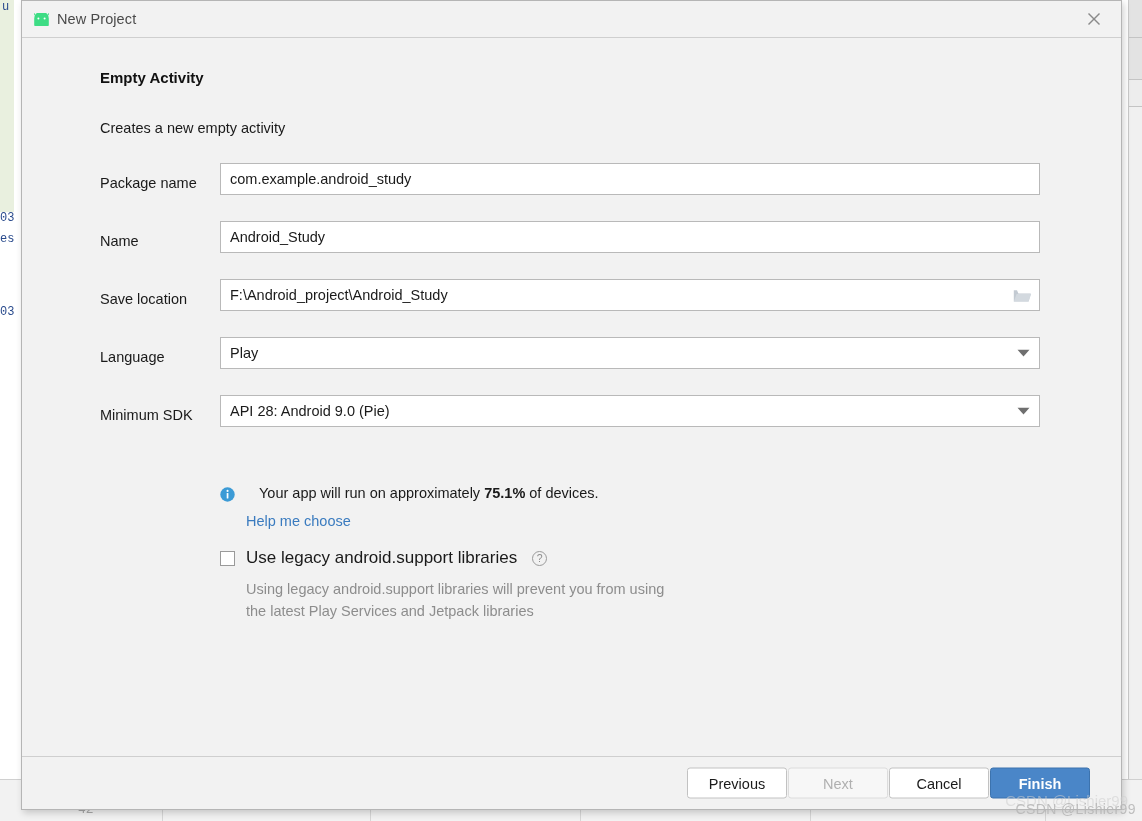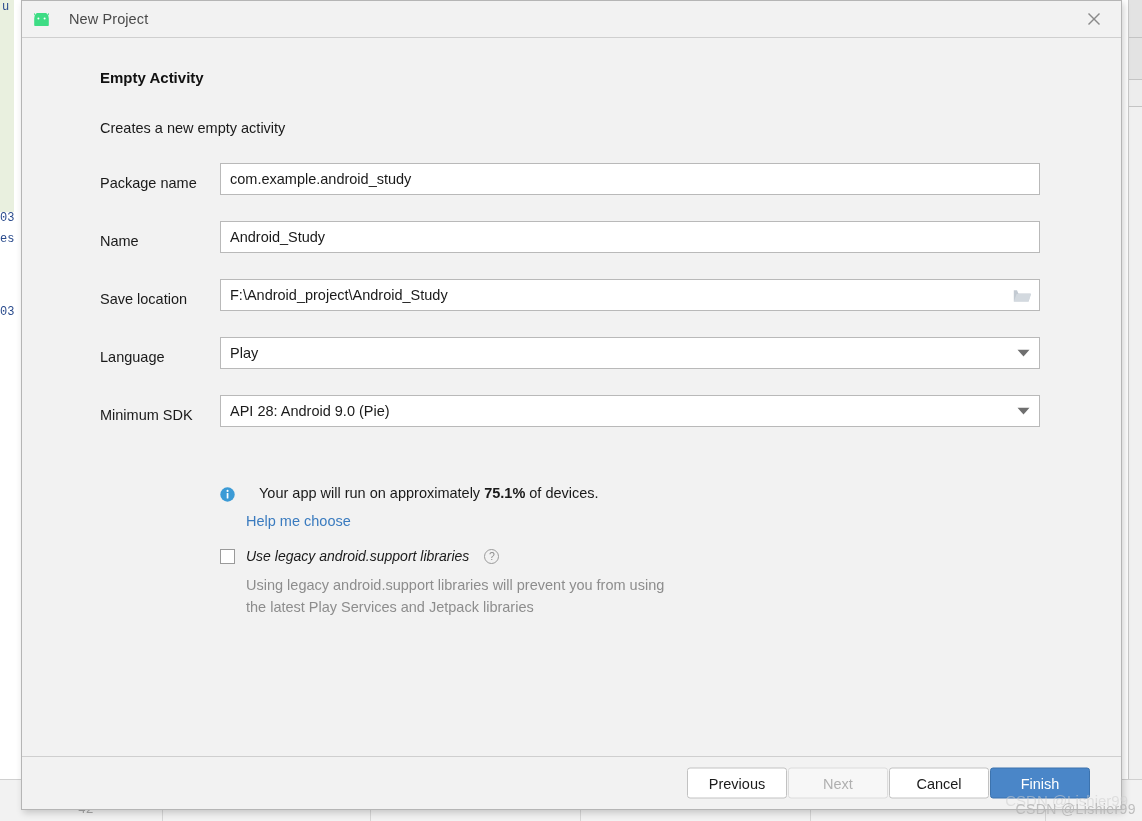--- a/index.html
+++ b/index.html
@@ -113,21 +113,21 @@
     display: flex;
     align-items: center;
     box-sizing: border-box;
   }
   .title-icon {
     margin-left: 9px;
     width: 20px; height: 20px;
     display: flex; align-items: center; justify-content: center;
   }
   .title-text {
-    margin-left: 18px;
+    margin-left: 6px;
     font-size: 14.5px;
     color: #4a4a4a;
     letter-spacing: 0.1px;
   }
   .title-close {
     position: absolute;
     right: 14px;
     top: 50%;
     transform: translateY(-50%);
     width: 26px; height: 26px;
@@ -250,23 +250,22 @@
     align-items: center;
     gap: 11px;
   }
   .chk {
     width: 15px; height: 15px;
     background: #ffffff;
     border: 1px solid #9a9a9a;
     box-sizing: border-box;
   }
   .legacy-label {
-    font-size: 14px;
+    font-size: 17px;
     color: #1a1a1a;
-    font-style: italic;
   }
   .qmark {
     width: 15px; height: 15px;
     border: 1px solid #9b9b9b;
     border-radius: 50%;
     color: #8c8c8c;
     font-size: 10.5px;
     line-height: 13px;
     text-align: center;
     box-sizing: border-box;
@@ -315,21 +314,21 @@
   }
   .btn.disabled {
     color: #b0b0b0;
     background: #f7f7f7;
     border-color: #dcdcdc;
   }
   .btn.primary {
     background: #4a86c8;
     border-color: #3c73ae;
     color: #ffffff;
-    font-weight: normal;
+    font-weight: bold;
   }
 
   
   .watermark {
     position: absolute;
     right: 6px;
     bottom: 4px;
     font-size: 14px;
     color: #b6b6b6;
     opacity: 0.85;

